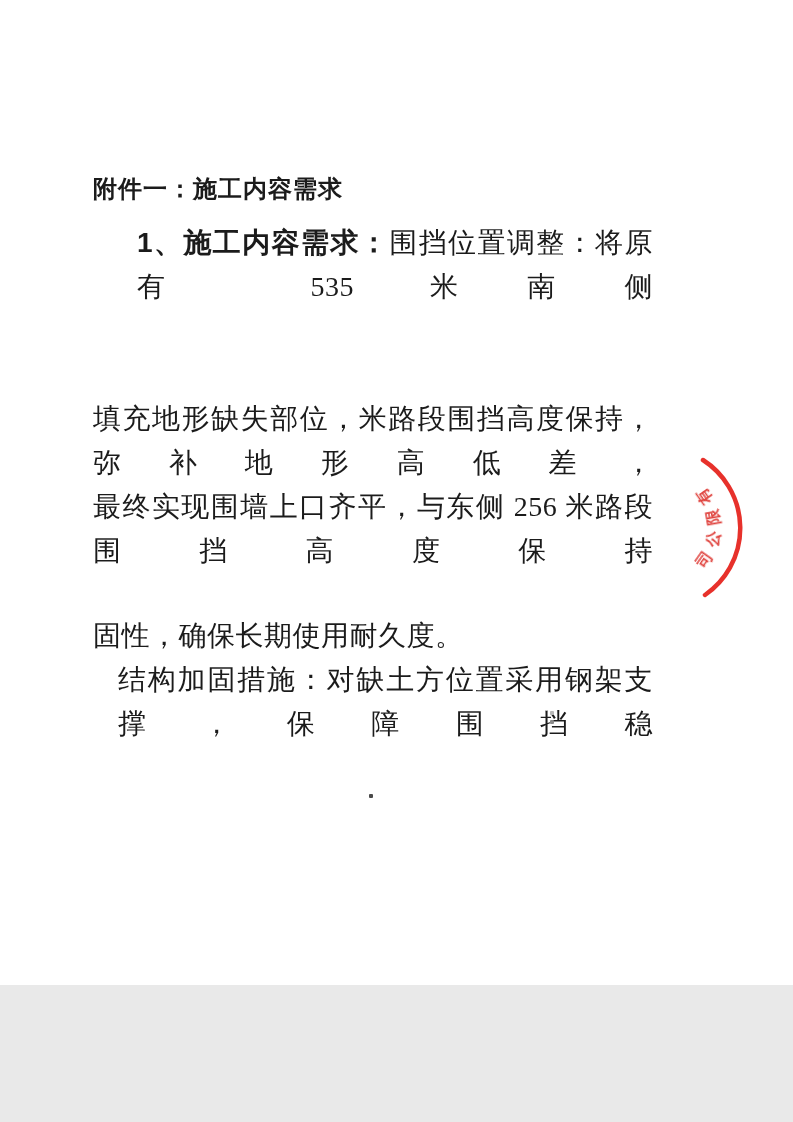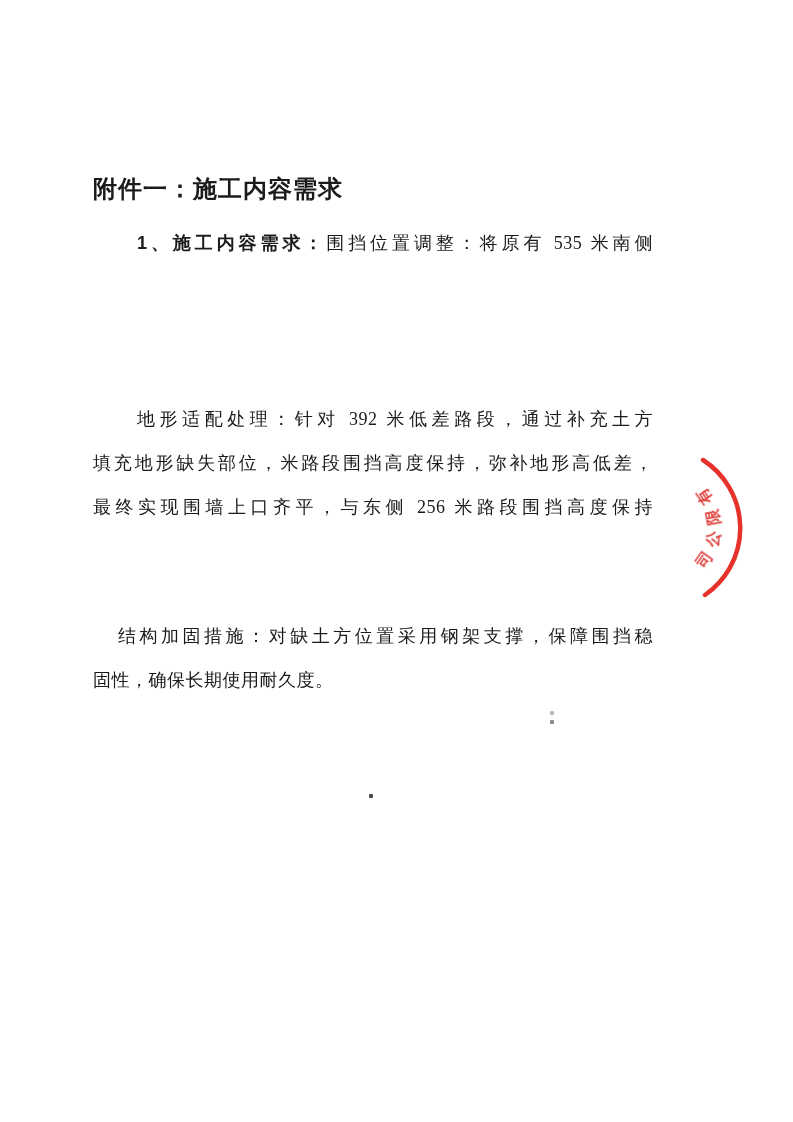--- a/index.html
+++ b/index.html
@@ -1,35 +1,35 @@
 <!DOCTYPE html>
 <html><head>
 <meta charset="utf-8">
 <style>
   html,body{margin:0;padding:0;background:#e9e9e9;}
   .page{
     position:relative;
-    width:793px;height:1122px;
+    width:793px;height:985px;
     margin:0 auto;
     background:#ffffff;
     overflow:hidden;
     font-family:"Liberation Serif","DejaVu Serif",serif;
     color:#1b1b1b;
   }
   
   .doc-title{
     position:absolute;left:93px;top:167px;width:600px;
     line-height:44px;font-size:24px;white-space:nowrap;
   }
   .doc-title .title-prefix{font-weight:600;letter-spacing:1px;}
   .doc-title .title-heading{
     font-family:"Liberation Sans","DejaVu Sans",sans-serif;
     font-weight:700;letter-spacing:1px;
   }
-  .para{position:absolute;left:93px;width:560px;font-size:18px;line-height:44px;}
+  .para{position:absolute;left:93px;width:560px;font-size:28px;line-height:44px;}
   .para .line{
     text-align:justify;
     text-align-last:justify;
     letter-spacing:0.5px;
   }
   .para .line.end{text-align-last:left;}
   .para .line.ind2{padding-left:44px;}
   .para .line.ind1{padding-left:25px;}
   .bold-run{
     font-family:"Liberation Sans","DejaVu Sans",sans-serif;
@@ -69,28 +69,27 @@
 
   <div class="doc-title">
     <span class="title-prefix">附件一：</span><span class="title-heading">施工内容需求</span>
   </div>
 
   <div class="para" id="para-1">
     <div class="line ind2"><span class="bold-run">1、施工内容需求：</span><span>围挡位置调整：将原有 535 米南侧</span></div>
   </div>
 
   <div class="para" id="para-2">
-    <div class="line ind2">地形适配处理：针对 392 米低差路段，通过补充土方</div>
     <div class="line">填充地形缺失部位，米路段围挡高度保持，弥补地形高低差，</div>
     <div class="line">最终实现围墙上口齐平，与东侧 256 米路段围挡高度保持</div>
   </div>
 
   <div class="para" id="para-3">
+    <div class="line end">固性，确保长期使用耐久度。</div>
     <div class="line ind1">结构加固措施：对缺土方位置采用钢架支撑，保障围挡稳</div>
-    <div class="line end">固性，确保长期使用耐久度。</div>
   </div>
 
   <div class="stamp">
     <svg width="143" height="180" viewBox="0 0 143 180">
       <path d="M53 30 A81 81 0 0 1 55 165" fill="none" stroke="#e62620" stroke-width="4.5" stroke-linecap="round" opacity="0.95"></path>
     </svg>
   </div>
   <span class="stamp-char c0">有</span>
   <span class="stamp-char c1">限</span>
   <span class="stamp-char c2">公</span>

